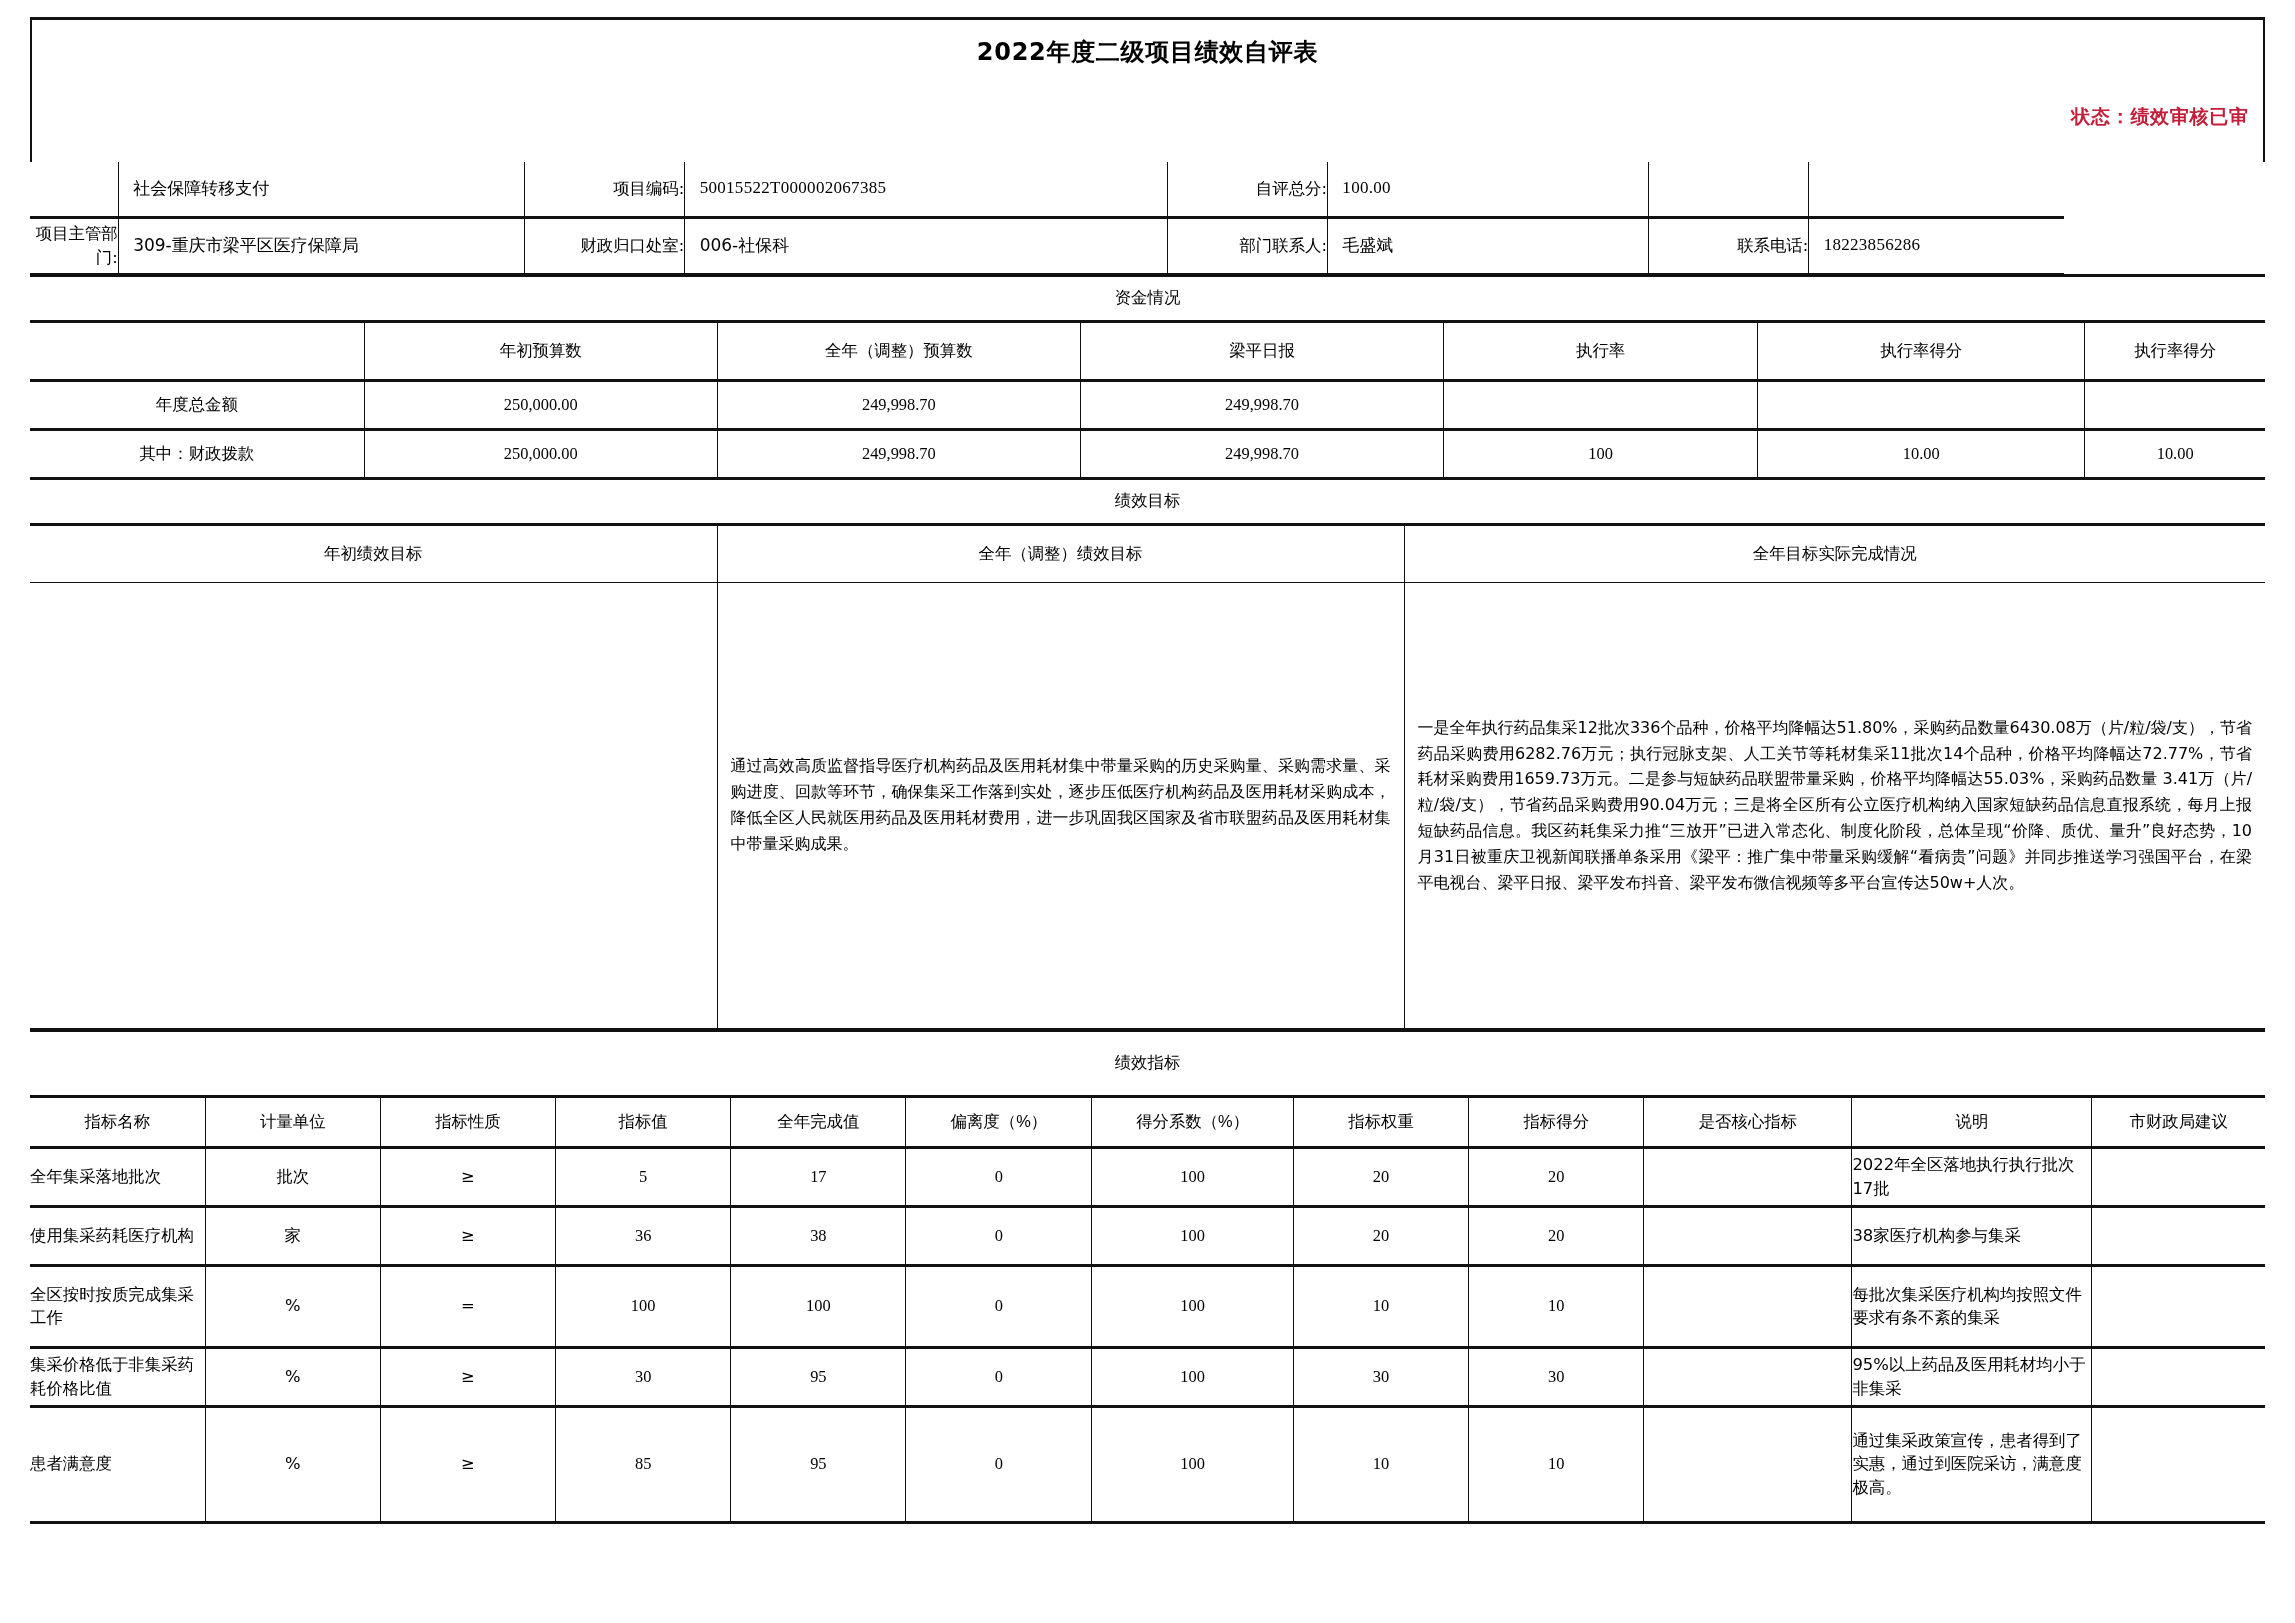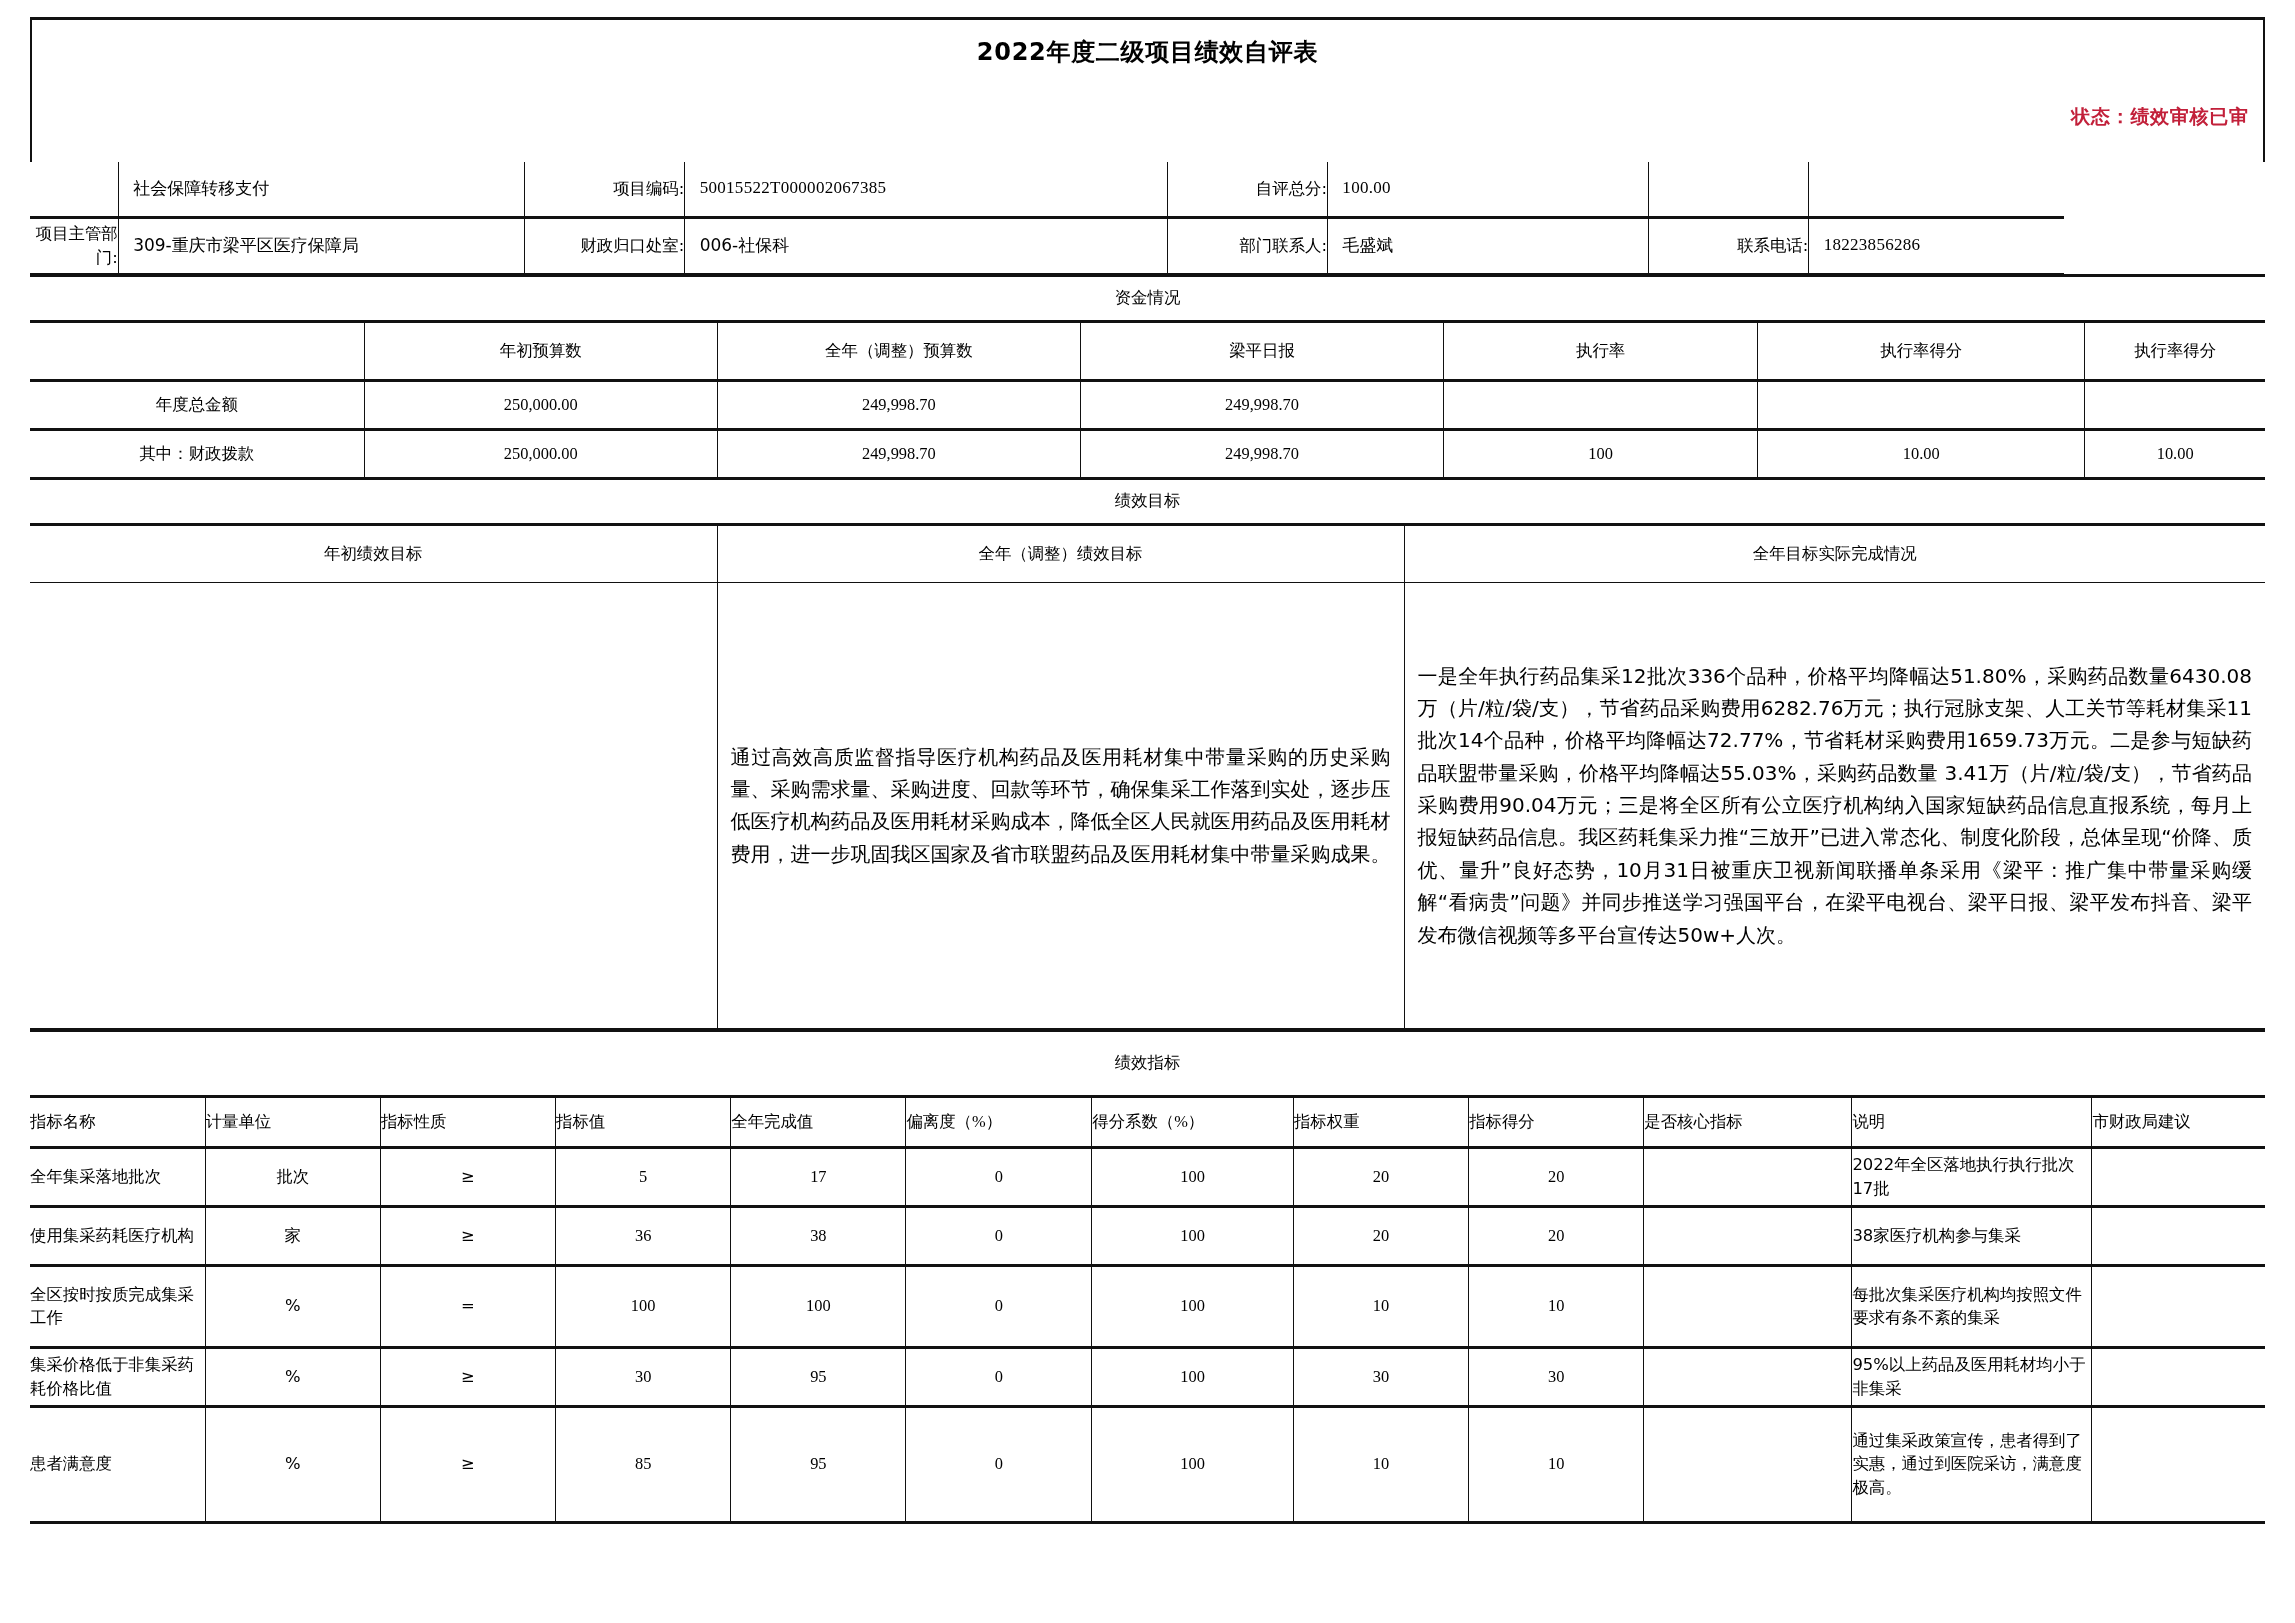--- a/index.html
+++ b/index.html
@@ -138,34 +138,35 @@
   }
   .num {
     text-align: center;
     font-size: 17px;
     font-family: "Liberation Serif", serif;
   }
 
   
   .goal-text {
     font-family: "DejaVu Sans", "Liberation Sans", sans-serif;
-    font-size: 20px;
+    font-size: 16px;
     line-height: 1.62;
     text-align: justify;
     text-justify: inter-ideograph;
     padding: 9.2px 13px 9.2px 13px;
     vertical-align: top;
   }
   .goal-cell { vertical-align: top; }
 
   
   .ind-head {
-    font-family: Liberation Serif, serif;
+    font-family: Liberation Sans, sans-serif;
     font-weight: bold;
     font-size: 15.7px;
+    text-align: center;
     height: 48px;
   }
   .ind-name {
     font-family: "DejaVu Sans", "Liberation Sans", sans-serif;
     font-size: 15.7px;
     line-height: 1.4;
     padding: 2.6px 5.2px 2.6px 7.9px;
     text-align: left;
     overflow: hidden;
   }

